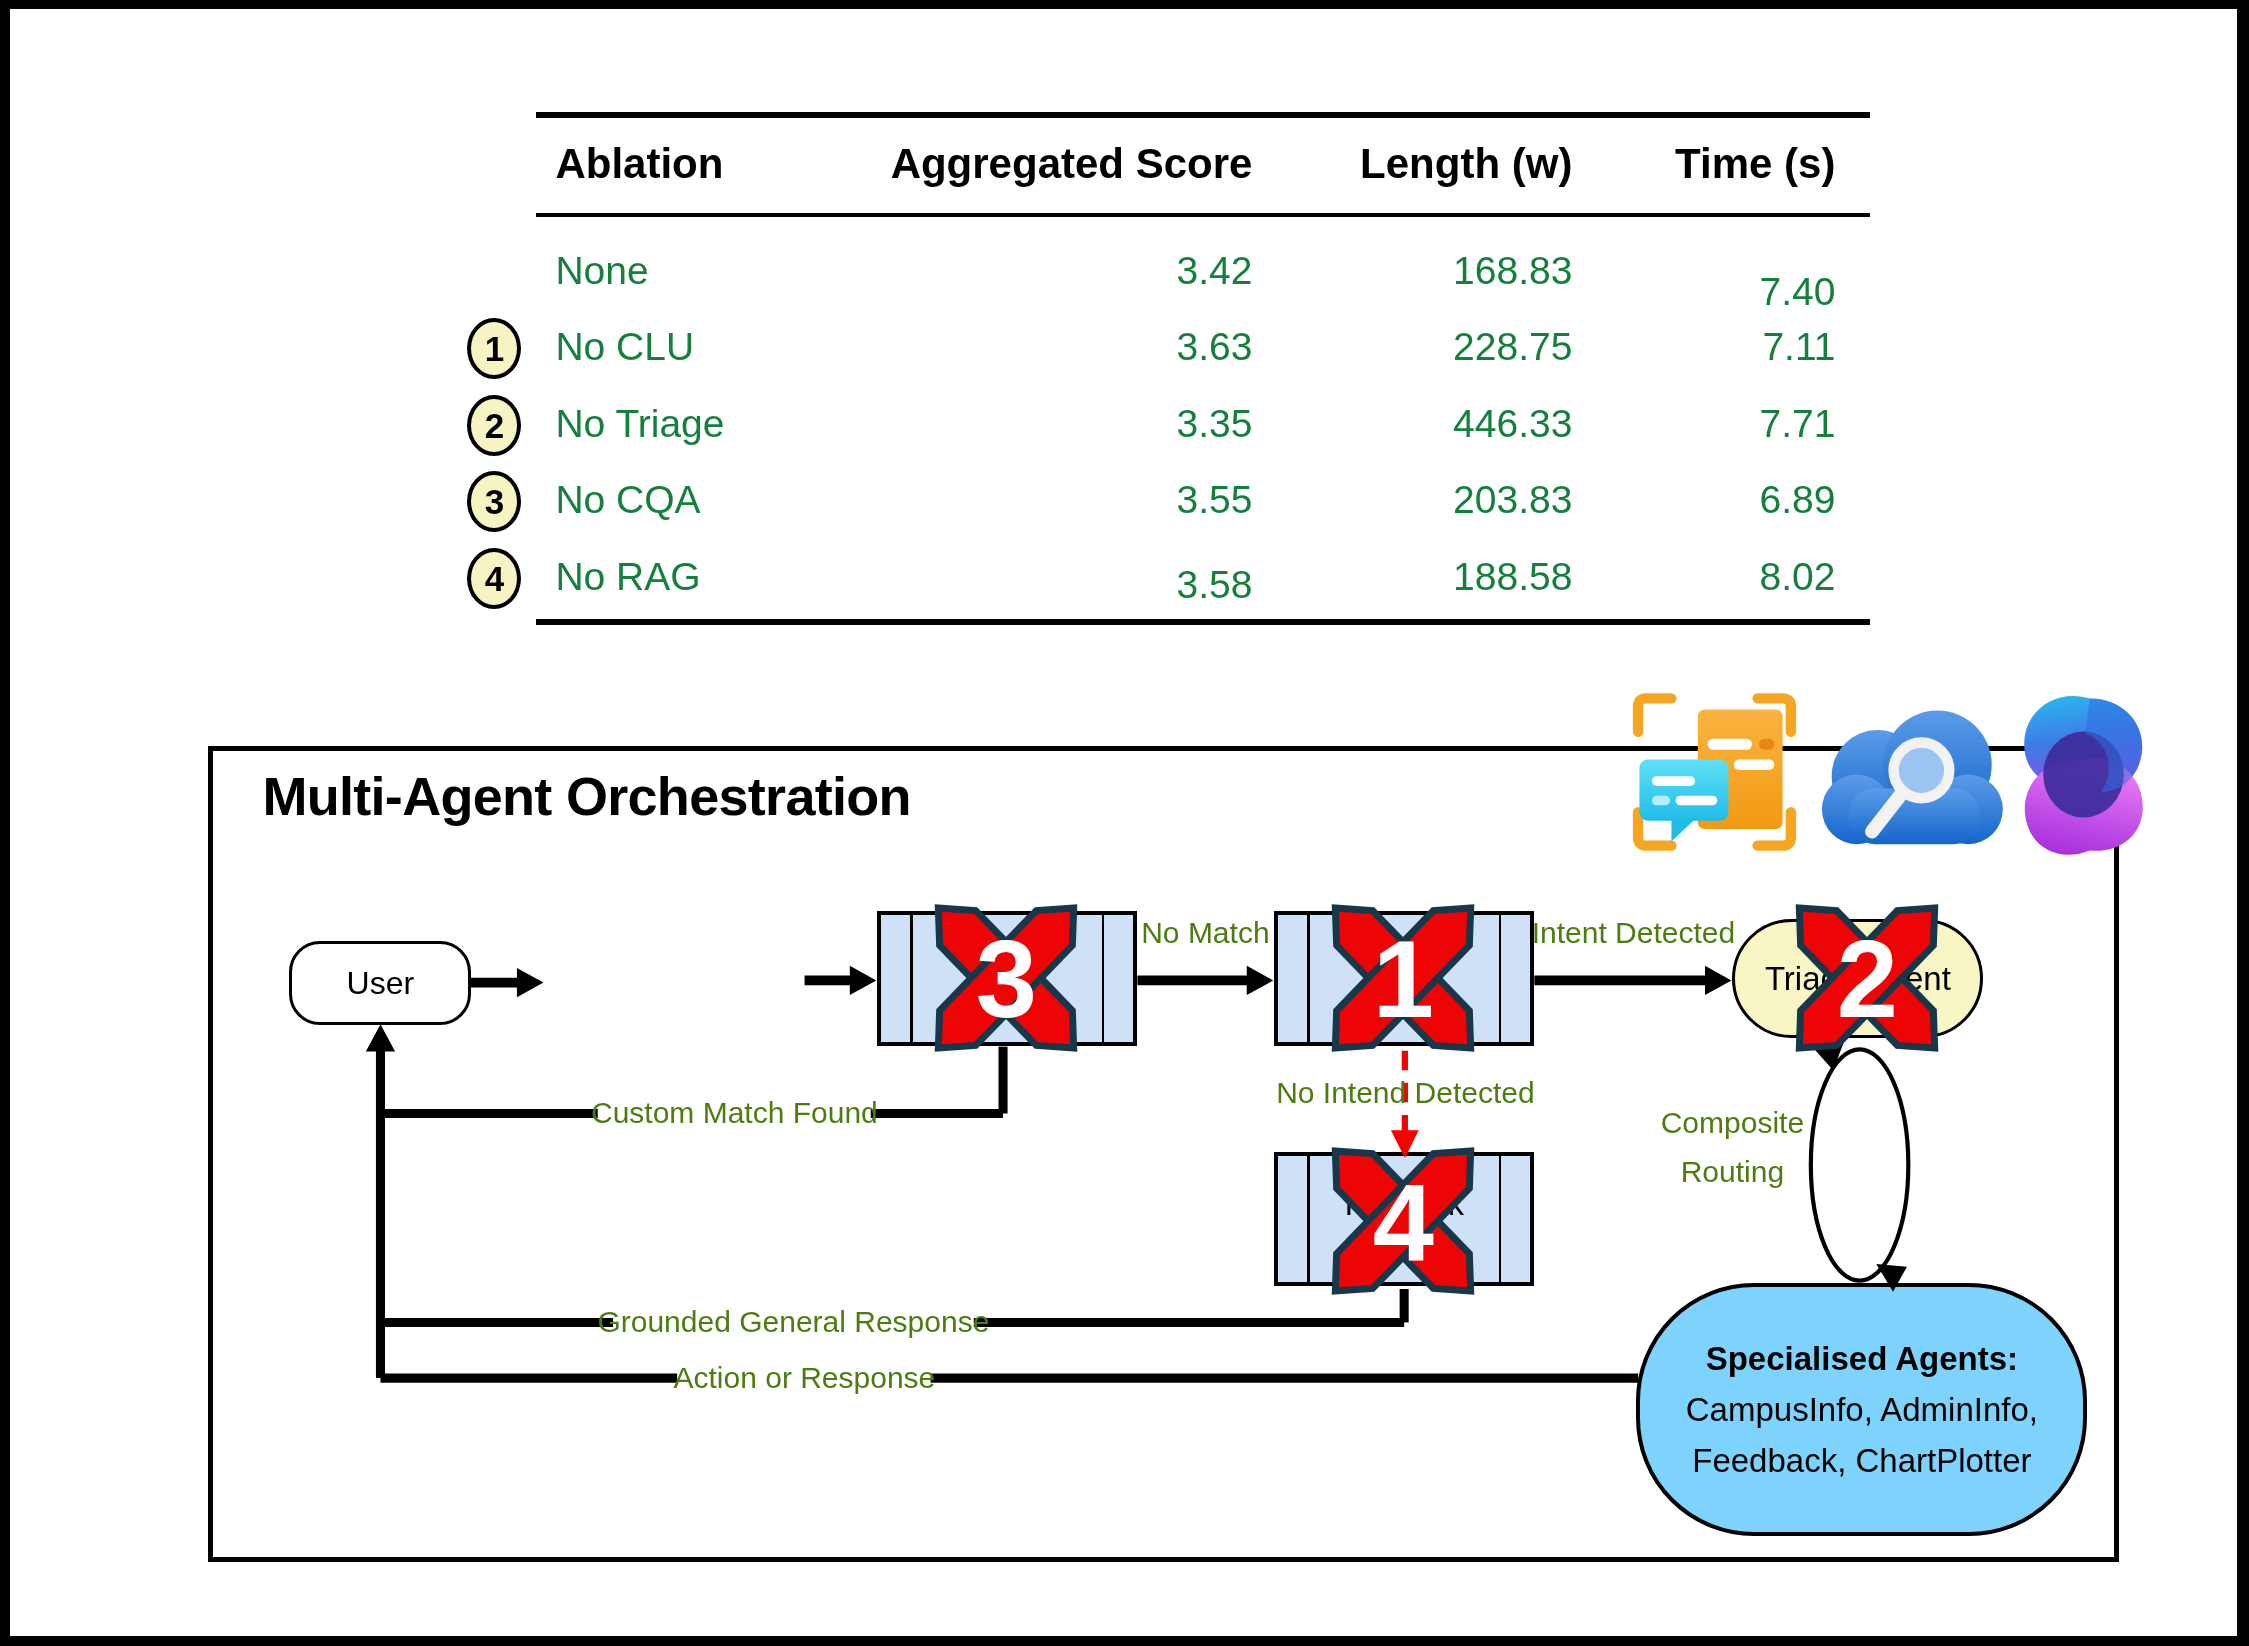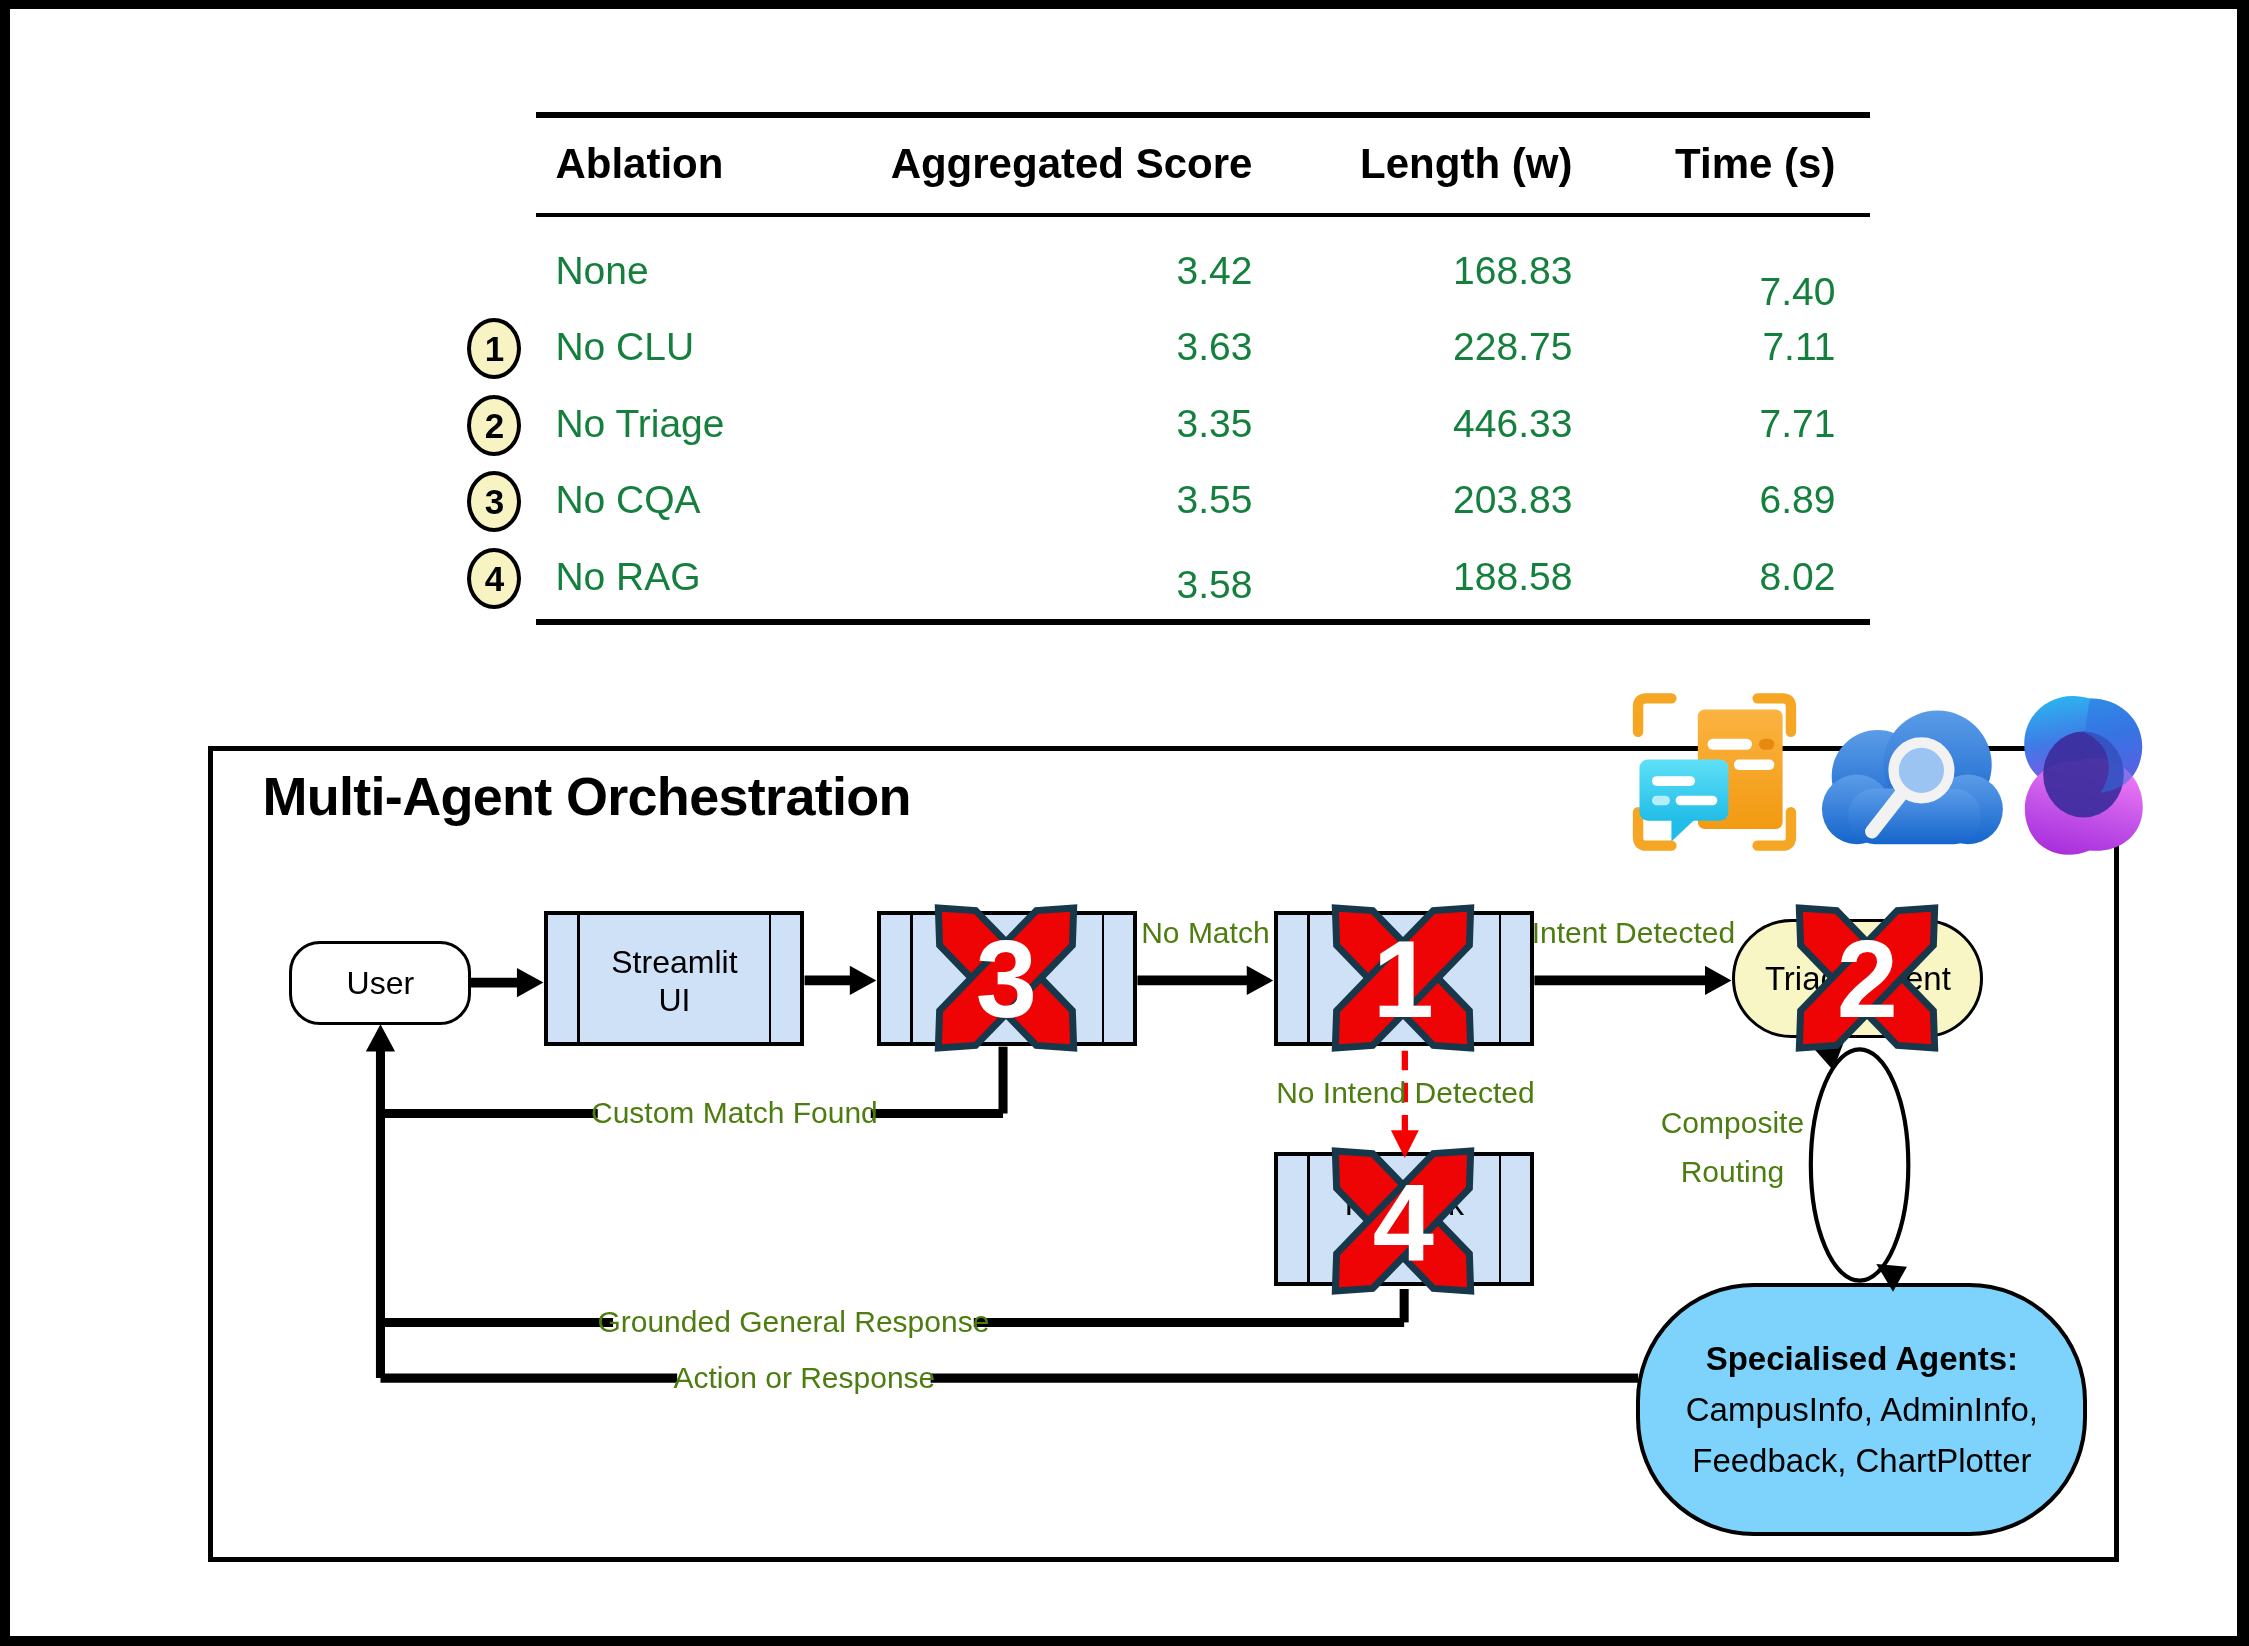--- a/index.html
+++ b/index.html
@@ -88,28 +88,20 @@
       <div class="td right" style="left:1602px;top:546px;width:223px;">8.02</div>
     </div>
 
     <div id="frame"></div>
     <div id="dtitle">Multi-Agent Orchestration</div>
 
     <div id="user-node">
       <span>User</span>
     </div>
 
-    <div class="bluebox" style="left:534px;top:902px;width:260px;height:135px;">
-      <div class="innerline-l"></div>
-      <div class="innerline-r"></div>
-      <div class="nodelabel" style="top:28px;">
-        <div>Streamlit</div>
-        <div>UI</div>
-      </div>
-    </div>
 
     <div class="bluebox" style="left:867px;top:902px;width:260px;height:135px;">
       <div class="innerline-l"></div>
       <div class="innerline-r"></div>
     </div>
 
     <div class="bluebox" style="left:1264px;top:902px;width:260px;height:135px;">
       <div class="innerline-l"></div>
       <div class="innerline-r"></div>
     </div>

